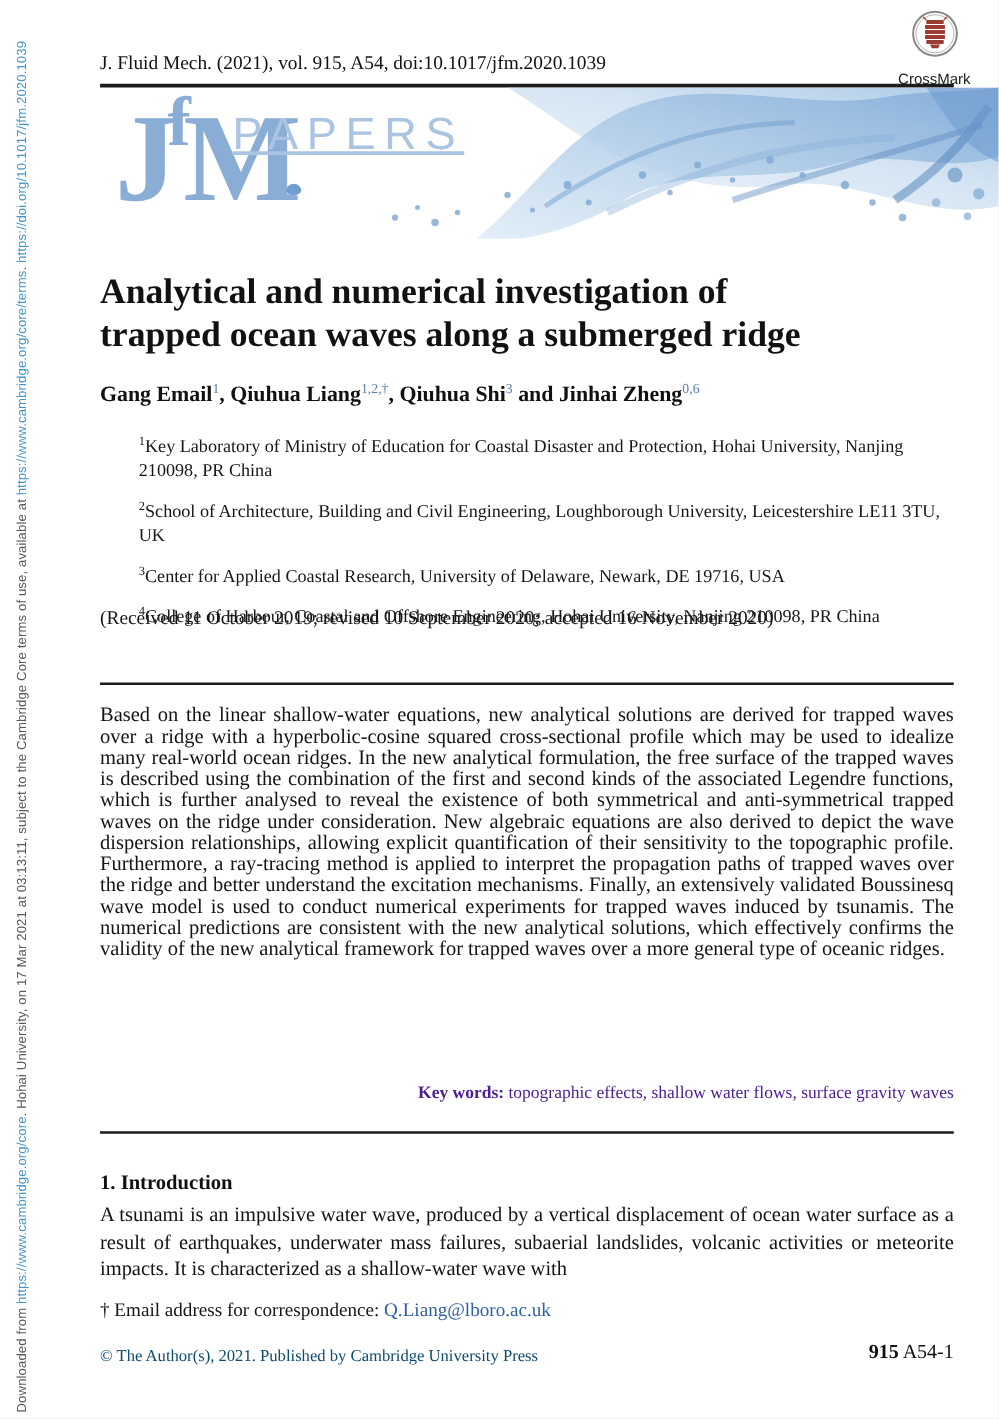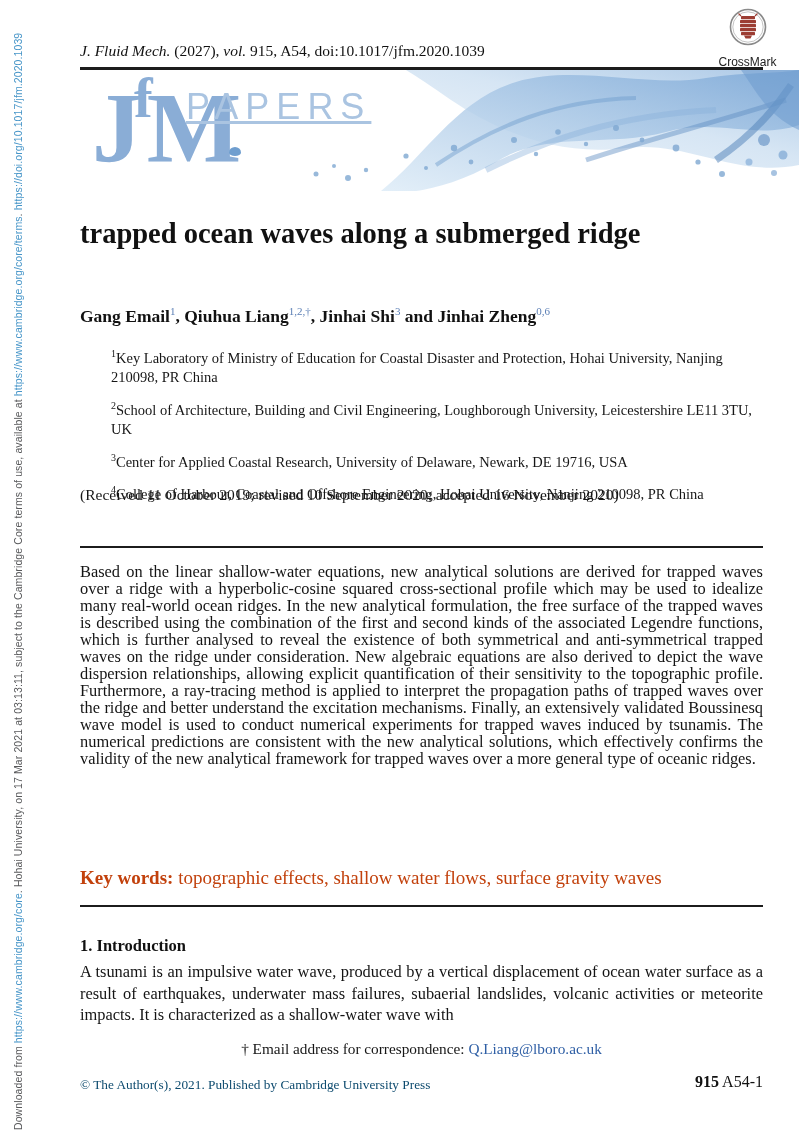--- a/index.html
+++ b/index.html
@@ -15,21 +15,21 @@
     transform-origin:0 0; transform:rotate(-90deg);
     font-family:"Liberation Sans", sans-serif; font-size:10.5px;
     color:#58595b; white-space:pre; letter-spacing:0.1px;
   }
   .sidebar a, .sb-link { color:#4695c8; text-decoration:none; }
   
   .jheader {
     position:absolute; left:80px; top:42px; font-size:15.5px; color:#111;
     white-space:pre;
   }
-  .jheader .it { font-style:italic; }
+  .jheader .it { }
   .rule { position:absolute; left:80px; width:683px; height:2.5px; background:#1c1c1c; }
   .rule1 { top:67px; }
   .rule2 { top:546px; height:2px; }
   .rule3 { top:905px; height:2px; }
   
   .crossmark {
     position:absolute; left:700px; top:8px; width:95px; height:42px;
     display:flex; align-items:center; gap:5px; cursor:pointer;flex-direction:column;
   }
   .crossmark .label { font-family:"Liberation Sans", sans-serif; font-size:12px; color:#222; }
@@ -65,32 +65,33 @@
   .affiliations { position:absolute; left:80px; top:344px; width:660px;margin-left:31px; }
   .aff { font-size:14.5px; line-height:19px; margin-bottom:9px; color:#161616; }
   .aff sup { font-size:10px; }
   .received { position:absolute; left:80px; top:486px; font-size:15.5px; color:#161616; }
   
   .abstract {
     position:absolute; left:80px; top:563px; width:683px;
     font-size:16.4px; line-height:17px; text-align:justify; color:#141414;
   }
   .keywords {
-    position:absolute; left:80px; top:867px; width:683px; font-size:19px; color:#c2410c;
+    position:absolute; left:80px; top:867px; width:683px; font-size:14px; color:#4c1d95;
     white-space:pre-wrap;
+    text-align:right;
   }
   .keywords .kw-label { font-weight:bold; }
   
   .section-heading { position:absolute; left:80px; top:936px; font-size:16.5px; font-weight:bold; color:#111; }
   .body-par {
     position:absolute; left:80px; top:961px; width:683px;
     font-size:16.4px; line-height:21.5px; text-align:justify; color:#141414;
   }
   .footnote {
-    position:absolute; left:80px; top:1040px; width:683px; text-align:center;
+    position:absolute; left:80px; top:1040px; width:683px; 
     font-size:15.3px; color:#161616; white-space:pre-wrap;
   }
   .footnote a { color:#2f5fa5; text-decoration:none; }
   .footer-copy { position:absolute; left:80px; top:1077px; font-size:13.3px; color:#0c4a6e; }
   .footer-page { position:absolute; right:36px; top:1073px; font-size:16px; color:#111; white-space:pre; }
   .footer-page .b { font-weight:bold; }
 </style>
 </head>
 <body>
 
@@ -112,21 +113,21 @@
           <path d="M15 27.5 h8 l-1.5 3 h-5 z"></path>
         </g>
         <g stroke="#9c3d33" stroke-width="1.1" fill="none">
           <path d="M12 8 l-2.5 -2.5 M26 8 l2.5 -2.5"></path>
         </g>
       </svg>
     </span>
     <span class="label">CrossMark</span>
   </div>
 
-  <div class="jheader"><span class="it">J. Fluid Mech.</span><span> (2027), </span><span class="it">vol.</span><span> 915, A54, doi:10.1017/jfm.2020.1039</span></div>
+  <div class="jheader"><span class="it">J. Fluid Mech.</span><span> (2021), </span><span class="it">vol.</span><span> 915, A54, doi:10.1017/jfm.2020.1039</span></div>
   <div class="rule rule1"></div>
 
   <div class="jfm-logo"><span class="j">J</span><span class="f">f</span><span class="m">M</span></div>
   <div class="papers">PAPERS</div>
   <div class="droplet"></div>
 
   <div class="splash">
     <svg width="513" height="121" viewBox="0 0 513 121">
       <defs>
         <linearGradient id="wash" x1="0" y1="1" x2="1" y2="0">
@@ -171,24 +172,25 @@
         <circle cx="330" cy="58" r="3"></circle>
           <circle cx="356" cy="70" r="2.4"></circle>
         <circle cx="390" cy="78" r="3.4"></circle>
           <circle cx="412" cy="92" r="2.6"></circle>
         <circle cx="436" cy="104" r="3"></circle>
       </g>
     </svg>
   </div>
 
   <div class="title">
+    <div>Analytical and numerical investigation of</div>
     <div>trapped ocean waves along a submerged ridge</div>
   </div>
 
-  <div class="authors"><span>Gang Email</span><sup>1</sup><span>, </span><span>Qiuhua Liang</span><sup>1,2,†</sup><span>, </span><span>Jinhai Shi</span><sup>3</sup><span> and </span><span>Jinhai Zheng</span><sup>0,6</sup></div>
+  <div class="authors"><span>Gang Email</span><sup>1</sup><span>, </span><span>Qiuhua Liang</span><sup>1,2,†</sup><span>, </span><span>Qiuhua Shi</span><sup>3</sup><span> and </span><span>Jinhai Zheng</span><sup>0,6</sup></div>
 
   <div class="affiliations">
     <div class="aff"><sup>1</sup><span>Key Laboratory of Ministry of Education for Coastal Disaster and Protection, Hohai University, Nanjing 210098, PR China</span></div>
     <div class="aff"><sup>2</sup><span>School of Architecture, Building and Civil Engineering, Loughborough University, Leicestershire LE11 3TU, UK</span></div>
     <div class="aff"><sup>3</sup><span>Center for Applied Coastal Research, University of Delaware, Newark, DE 19716, USA</span></div>
     <div class="aff"><sup>4</sup><span>College of Harbour, Coastal and Offshore Engineering, Hohai University, Nanjing 210098, PR China</span></div>
   </div>
 
   <div class="received">(Received 11 October 2019; revised 10 September 2020; accepted 16 November 2020)</div>
 

